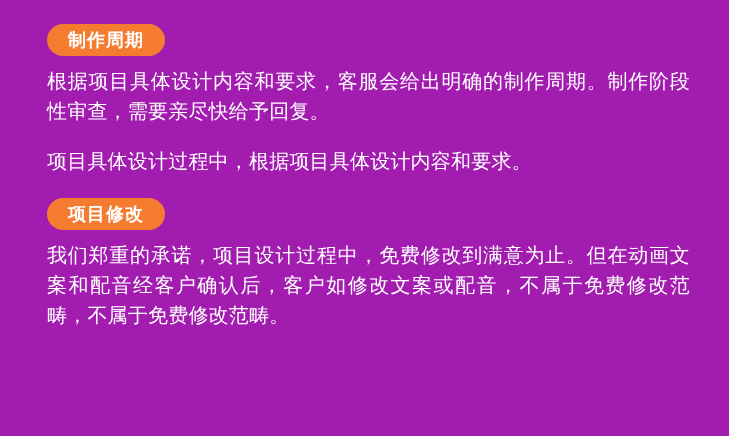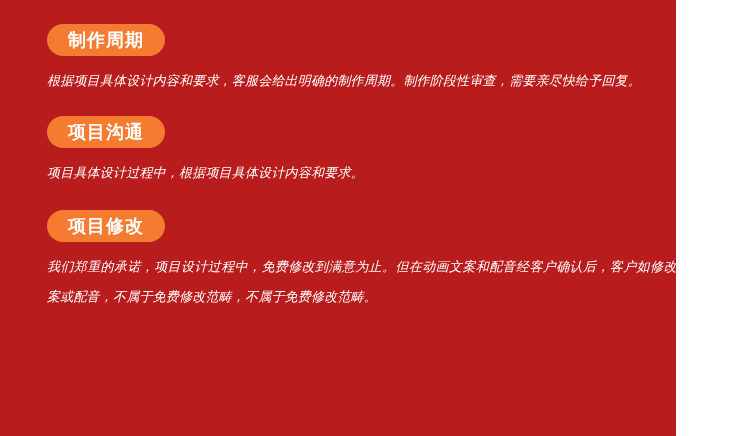--- a/index.html
+++ b/index.html
@@ -7,23 +7,23 @@
     padding: 0;
   }
   body {
     width: 729px;
     height: 436px;
     overflow: hidden;
     font-family: "Liberation Sans", "DejaVu Sans", sans-serif;
   }
   .page {
     position: relative;
-    width: 676px;
+    width: 729px;
     height: 436px;
-    background: #b91c1c;
+    background: #a21caf;
     box-sizing: border-box;
     padding: 0;
   }
   .sections {
     position: absolute;
     left: 0;
     top: 0;
     width: 729px;
     padding: 24px 39px 0 47px;
     box-sizing: border-box;
@@ -49,50 +49,46 @@
     height: 32px;
     min-width: 118px;
     padding: 0 14px;
     border-radius: 16px;
     text-align: center;
     box-sizing: border-box;
     white-space: nowrap;
   }
   .body-text {
     color: #ffffff;
-    font-size: 13px;
+    font-size: 20px;
     line-height: 30px;
     letter-spacing: 0.2px;
     margin: 0;
     max-width: 648px;
     text-align: justify;
     text-justify: inter-ideograph;
-    font-style: italic;
   }
   .sec-1 { margin-bottom: 20px; }
   .sec-2 { margin-bottom: 22px; }
 </style>
 </head>
 <body>
 
 <div class="page">
 
   <div class="sections">
 
     <div class="section sec-1">
       <div class="badge-row">
         <span class="badge">制作周期</span>
       </div>
       <p class="body-text">根据项目具体设计内容和要求，客服会给出明确的制作周期。制作阶段性审查，需要亲尽快给予回复。</p>
     </div>
 
     <div class="section sec-2">
-      <div class="badge-row">
-        <span class="badge">项目沟通</span>
-      </div>
       <p class="body-text">项目具体设计过程中，根据项目具体设计内容和要求。</p>
     </div>
 
     <div class="section sec-3">
       <div class="badge-row">
         <span class="badge">项目修改</span>
       </div>
       <p class="body-text">我们郑重的承诺，项目设计过程中，免费修改到满意为止。但在动画文案和配音经客户确认后，客户如修改文案或配音，不属于免费修改范畴，不属于免费修改范畴。</p>
     </div>
 

